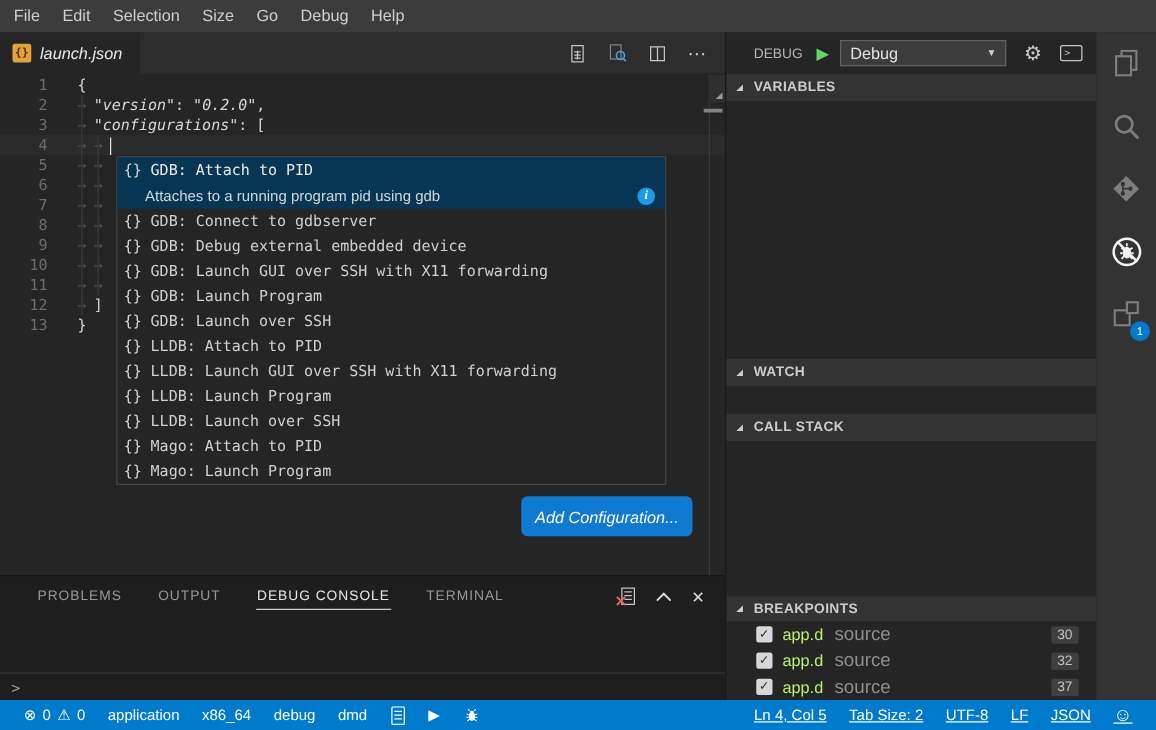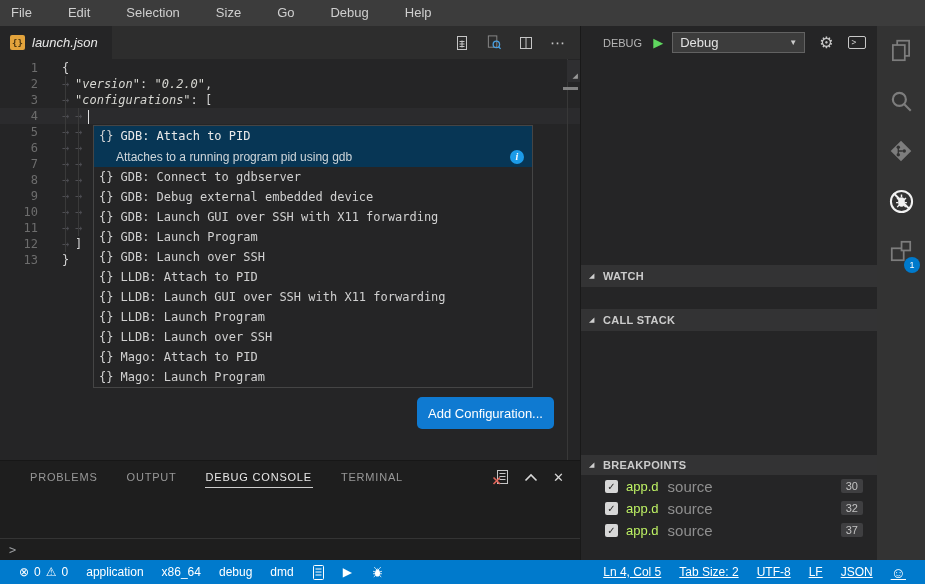--- a/index.html
+++ b/index.html
@@ -1,21 +1,21 @@
 <!DOCTYPE html>
 <html><head>
 <meta charset="utf-8">
 <style>
   * { margin:0; padding:0; box-sizing:border-box; }
   html,body { width:925px; height:584px; overflow:hidden; }
   body { font-family:"Liberation Sans", sans-serif; background:#1e1e1e; color:#cccccc; font-size:13px; }
   .window { width:925px; height:584px; display:flex; flex-direction:column; position:relative; }
 
   
-  .menubar { height:26px; background:#3c3c3c; display:flex; align-items:center; padding-left:2px; flex:none;gap:18px; }
+  .menubar { height:26px; background:#3c3c3c; display:flex; align-items:center; padding-left:2px; flex:none; }
   .menu-item { padding:0 9px; height:26px; line-height:26px; color:#cfcfcf; font-size:13px; cursor:default; }
 
   
   .main { flex:1; display:flex; min-height:0; }
   .editor-col { width:580px; display:flex; flex-direction:column; min-width:0; }
 
   
   .tabbar { height:33px; background:#2d2d2d; display:flex; align-items:stretch; flex:none; }
   .tab { background:#252526; display:flex; align-items:center; padding:0 14px 0 10px; gap:7px; }
   .json-icon { width:15px; height:15px; background:#e3a33c; border-radius:2px; color:#4a3610; font-family:"DejaVu Sans Mono", monospace; font-size:9px; font-weight:bold; display:flex; align-items:center; justify-content:center; }
@@ -45,21 +45,21 @@
   
   .suggest { position:absolute; left:93px; top:66px; width:440px; background:#252526; border:1px solid #454545; z-index:6; font-family:"DejaVu Sans Mono", monospace; font-size:12px; }
   .sg-row { height:20px; line-height:20px; padding-left:5px; color:#d0d0d0; white-space:pre; display:flex; align-items:center; }
   .sg-selected { background:#073655; }
   .sg-selected .sg-row { color:#eaeaea; }
   .sg-brace { color:#d4d4d4; margin-right:7px; }
   .sg-desc { height:21px; display:flex; align-items:center; justify-content:space-between; padding:0 8px 0 22px; font-family:"Liberation Sans", sans-serif; font-size:12px; color:#cfd6da; }
   .info-icon { width:14px; height:14px; border-radius:50%; background:#1c9be8; color:#fff; font-size:10px; font-weight:bold; font-style:italic; display:flex; align-items:center; justify-content:center; font-family:"Liberation Serif", serif; flex:none; }
 
   
-  .add-btn { position:absolute; left:417px; top:338px; width:137px; height:32px; background:#0f7ad1; border:none; border-radius:5px; color:#ffffff; font-size:13px; font-family:"Liberation Sans", sans-serif; cursor:pointer; z-index:5; }
+  .add-btn { position:absolute; left:417px; top:338px; width:137px; height:32px; background:#0f7ad1; border:none; border-radius:5px; color:#ffffff; font-size:13px; font-family:"Liberation Sans", sans-serif; cursor:pointer; z-index:5;font-style:italic; }
 
   
   .panel { height:100px; background:#1e1e1e; border-top:1px solid #171717; display:flex; flex-direction:column; flex:none; }
   .panel-tabs { height:32px; display:flex; align-items:center; padding-left:29px; gap:27px; flex:none; }
   .panel-tab { font-size:11px; letter-spacing:0.8px; color:#989898; padding:4px 1px; cursor:pointer; }
   .panel-tab.active { color:#e7e7e7; border-bottom:1px solid #cccccc; }
   .panel-actions { margin-left:auto; display:flex; align-items:center; gap:15px; padding-right:16px; color:#c5c5c5; }
   .panel-body { flex:1; }
   .prompt-row { height:22px; border-top:1px solid rgba(120,120,120,0.25); display:flex; align-items:center; padding-left:9px; color:#9a9da0; font-family:"DejaVu Sans Mono", monospace; font-size:12px; }
   .chevron-up-svg, .clear-svg { display:block; }
@@ -279,20 +279,24 @@
         <span class="dt-select">
           <span>Debug</span>
           <span class="arrow">▼</span>
         </span>
         <span class="dt-gear">⚙</span>
         <span class="dt-console">
             <span>&gt;</span>
           </span>
       </div>
 
+      <div class="sect-header">
+        <span class="twisty">◢</span>
+        <span class="sect-title">VARIABLES</span>
+      </div>
       <div class="sect-body body-variables"></div>
 
       <div class="sect-header">
         <span class="twisty">◢</span>
         <span class="sect-title">WATCH</span>
       </div>
       <div class="sect-body body-watch"></div>
 
       <div class="sect-header">
         <span class="twisty">◢</span>

